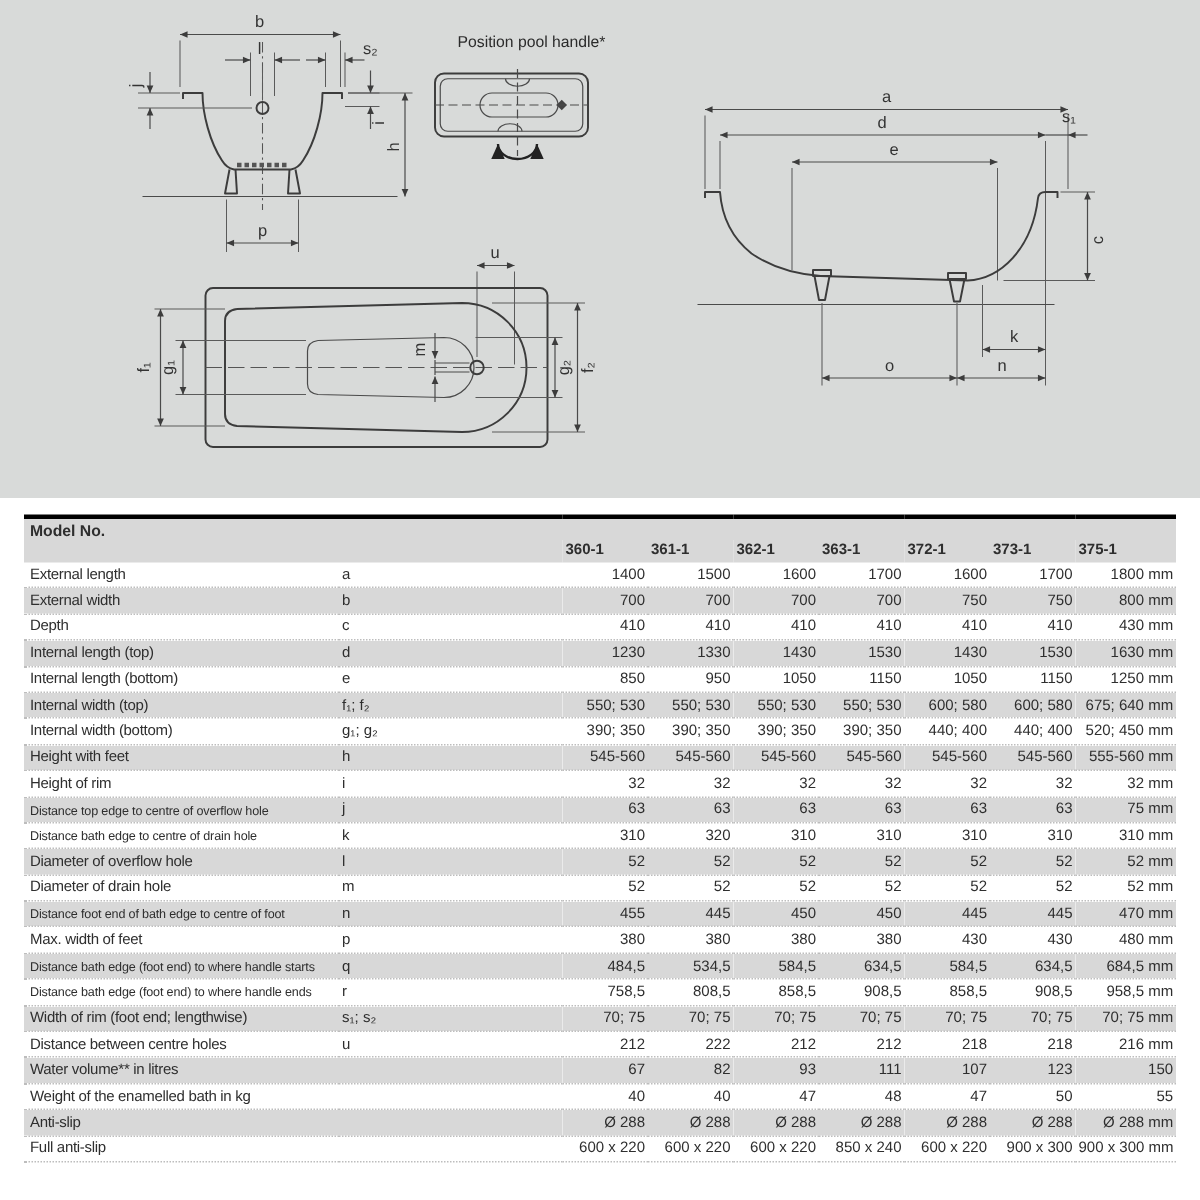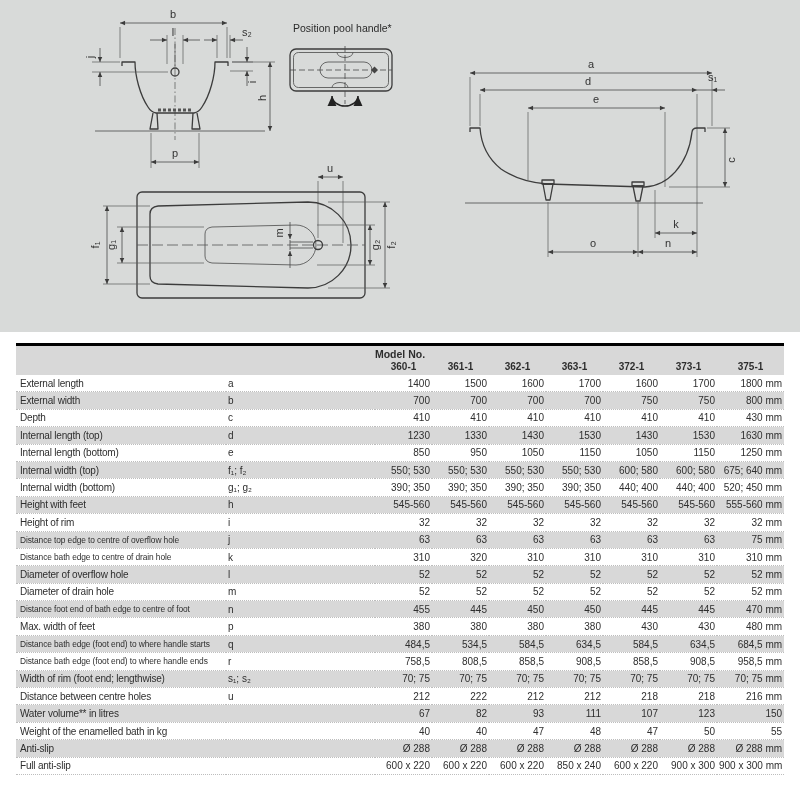--- a/index.html
+++ b/index.html
@@ -4,34 +4,34 @@
 <style>
   html,body{margin:0;padding:0;background:#fff;}
   .page{position:relative;width:800px;height:800px;background:#ffffff;overflow:hidden;
         font-family:"Liberation Sans", sans-serif;color:#2e2e2e;}
   .diagram-panel{position:absolute;left:0;top:0;width:800px;height:332px;background:#d8dad9;}
   .diagram-panel svg{position:absolute;overflow:visible;}
   #svg-front{left:70px;top:0;}
   #svg-handle{left:288px;top:44px;}
   #svg-side{left:455px;top:50px;}
   #svg-top{left:80px;top:150px;}
-  .handle-title{position:absolute;left:293px;top:22px;font-size:10.5px;color:#2b2b2b;}
+  .handle-title{position:absolute;left:305px;top:22px;font-size:10.5px;color:#2b2b2b;}
 
   svg text{font-family:"Liberation Sans", sans-serif;font-size:11px;fill:#333;}
   .outline{fill:none;stroke:#3c3c3c;stroke-width:1.3;stroke-linejoin:round;}
   .thin{fill:none;stroke:#4a4a4a;stroke-width:0.8;}
   .ext{fill:none;stroke:#5a5a5a;stroke-width:0.7;}
   .cline{fill:none;stroke:#555;stroke-width:0.7;stroke-dasharray:7 2.5 1.5 2.5;}
   .ldash{fill:none;stroke:#555;stroke-width:0.8;stroke-dasharray:11 4;}
   .hatch{fill:none;stroke:#555;stroke-width:3;stroke-dasharray:3 2;}
 
   .table-area{position:absolute;left:16px;top:343px;width:768px;}
   table{width:768px;border-collapse:collapse;table-layout:fixed;border-top:3px solid #000;}
   thead tr{background:#d8d8d8;}
-  thead th{font-size:10.5px;text-align:center;padding:2px 4px 0 4px;height:12px;}
+  thead th{font-size:10.5px;text-align:left;padding:2px 4px 0 4px;height:12px;}
   thead .model{font-size:10px;padding:0 2px 2px 2px;height:13px;font-weight:bold;}
   tbody td{height:16.4px;font-size:10px;padding:0 2px;border-bottom:1px dotted #bdbdbd;
            white-space:nowrap;overflow:hidden;}
   tbody tr:nth-child(even){background:#d8d8d8;}
   td.name{padding-left:4px;letter-spacing:-0.2px;}
   td.name.condensed{font-size:8.4px;letter-spacing:-0.1px;}
   td.sym{text-align:left;}
   td.val{text-align:right;}
   tr.bold td{font-weight:normal;}
 </style>

